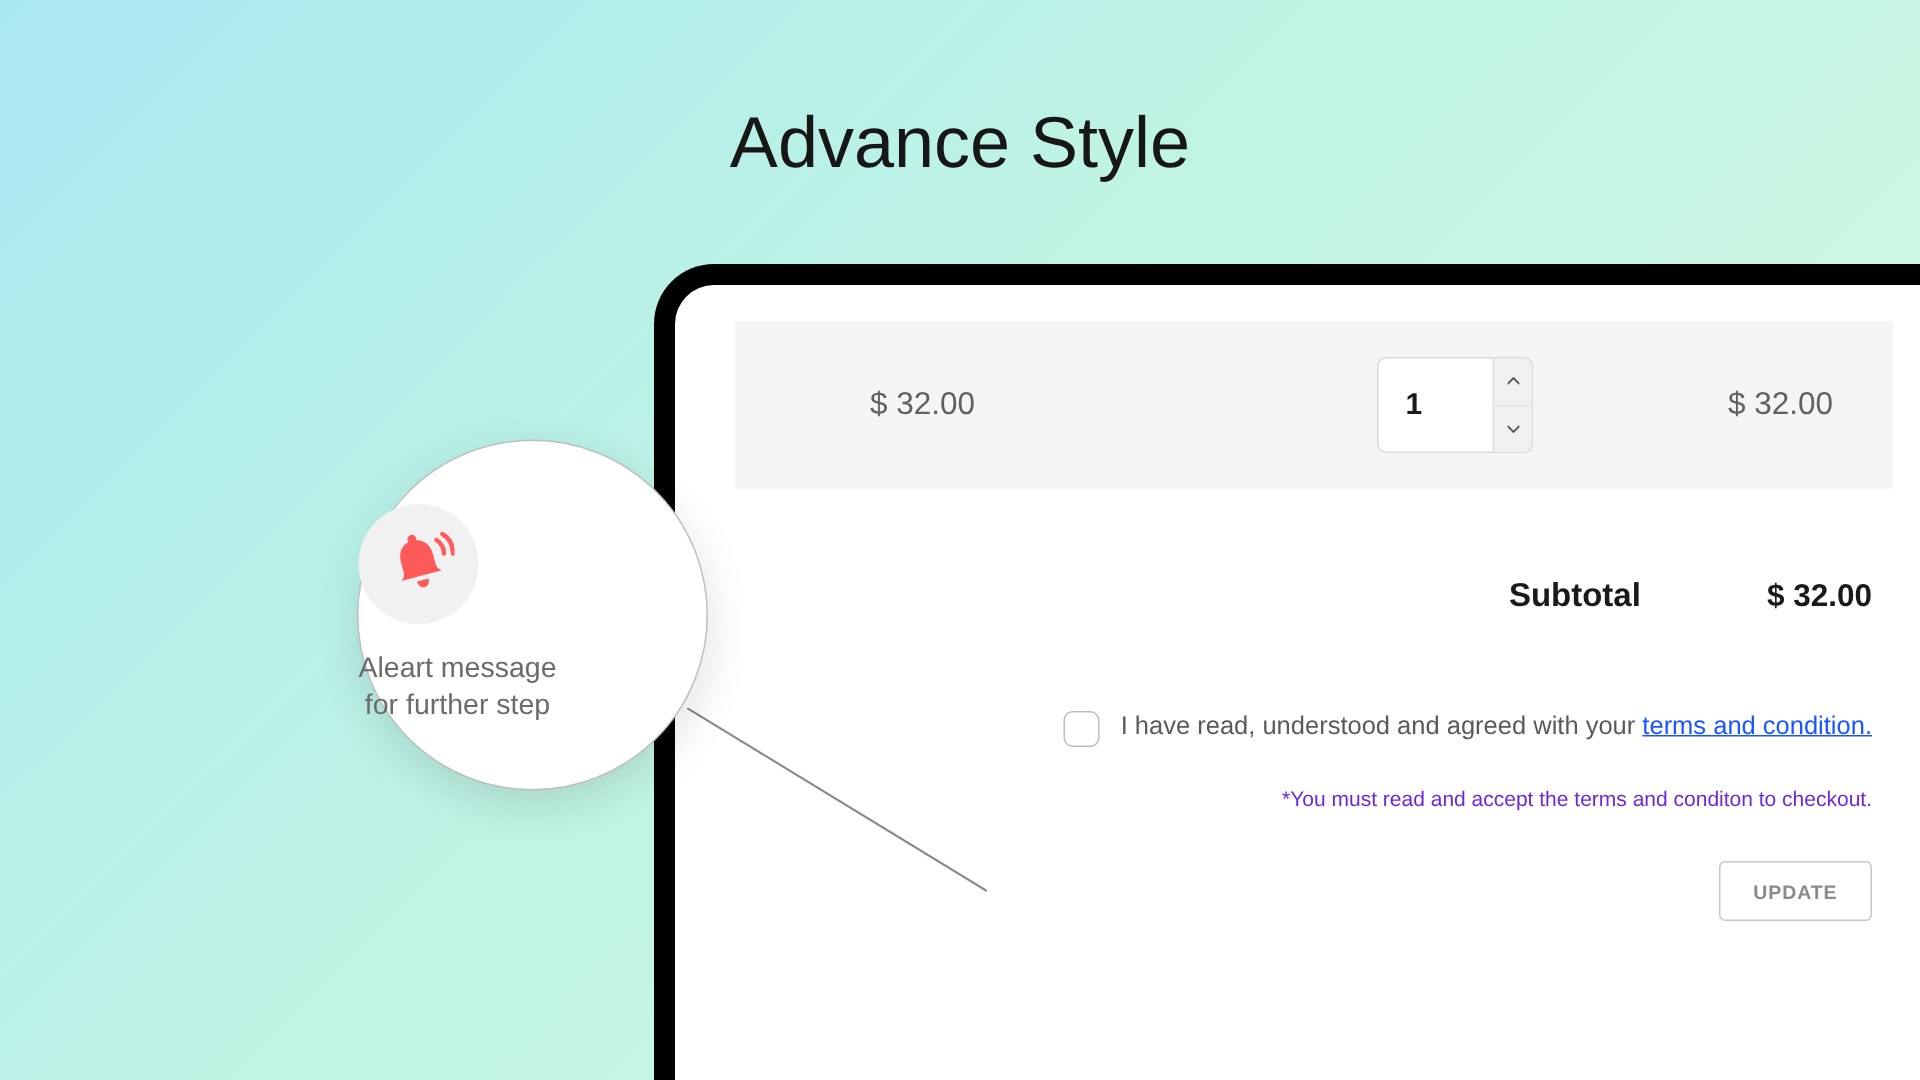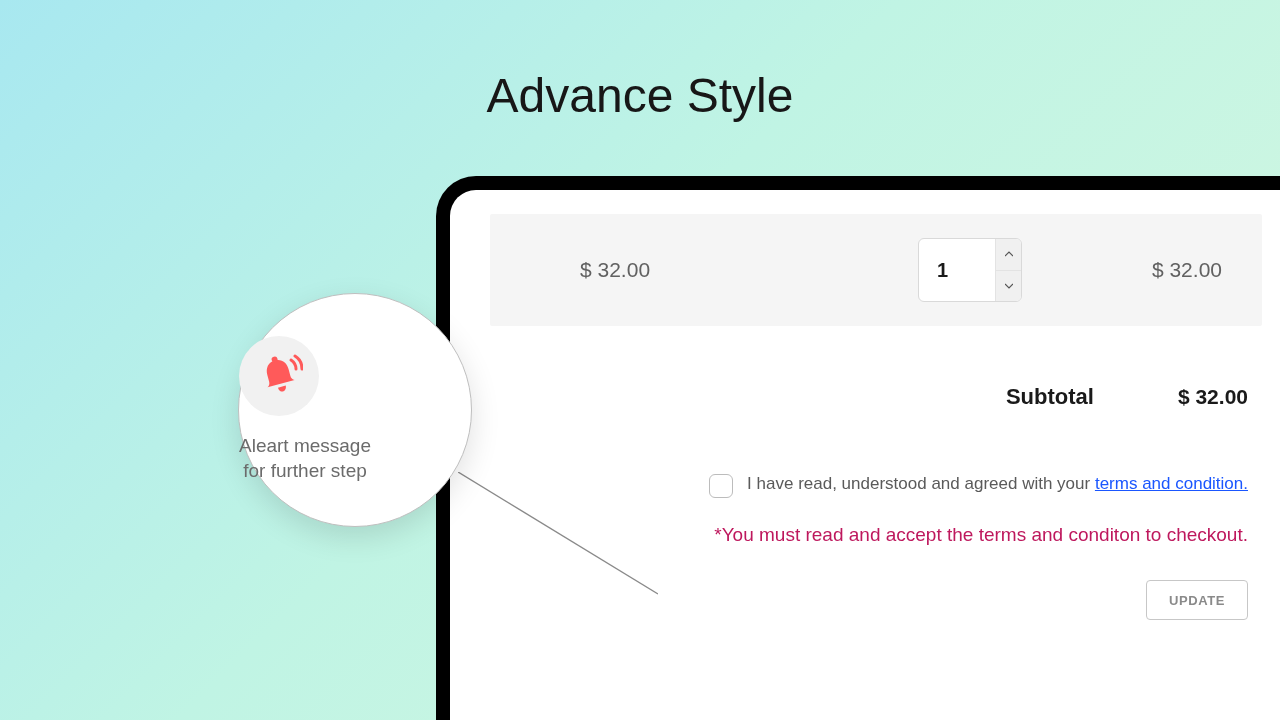--- a/index.html
+++ b/index.html
@@ -119,22 +119,22 @@
     background: #fff;
     cursor: pointer;
     flex: 0 0 auto;
   }
   .terms-link { color: #1a56ff; text-decoration: underline; cursor: pointer; }
 
   .alert-msg {
     text-align: right;
     margin-top: 26px;
     padding-right: 14px;
-    font-size: 19px;
-    color: #be185d;
+    font-size: 14px;
+    color: #6d28d9;
   }
 
   .actions {
     display: flex;
     justify-content: flex-end;
     margin-top: 34px;
     padding-right: 14px;
   }
   .btn {
     height: 40px;

